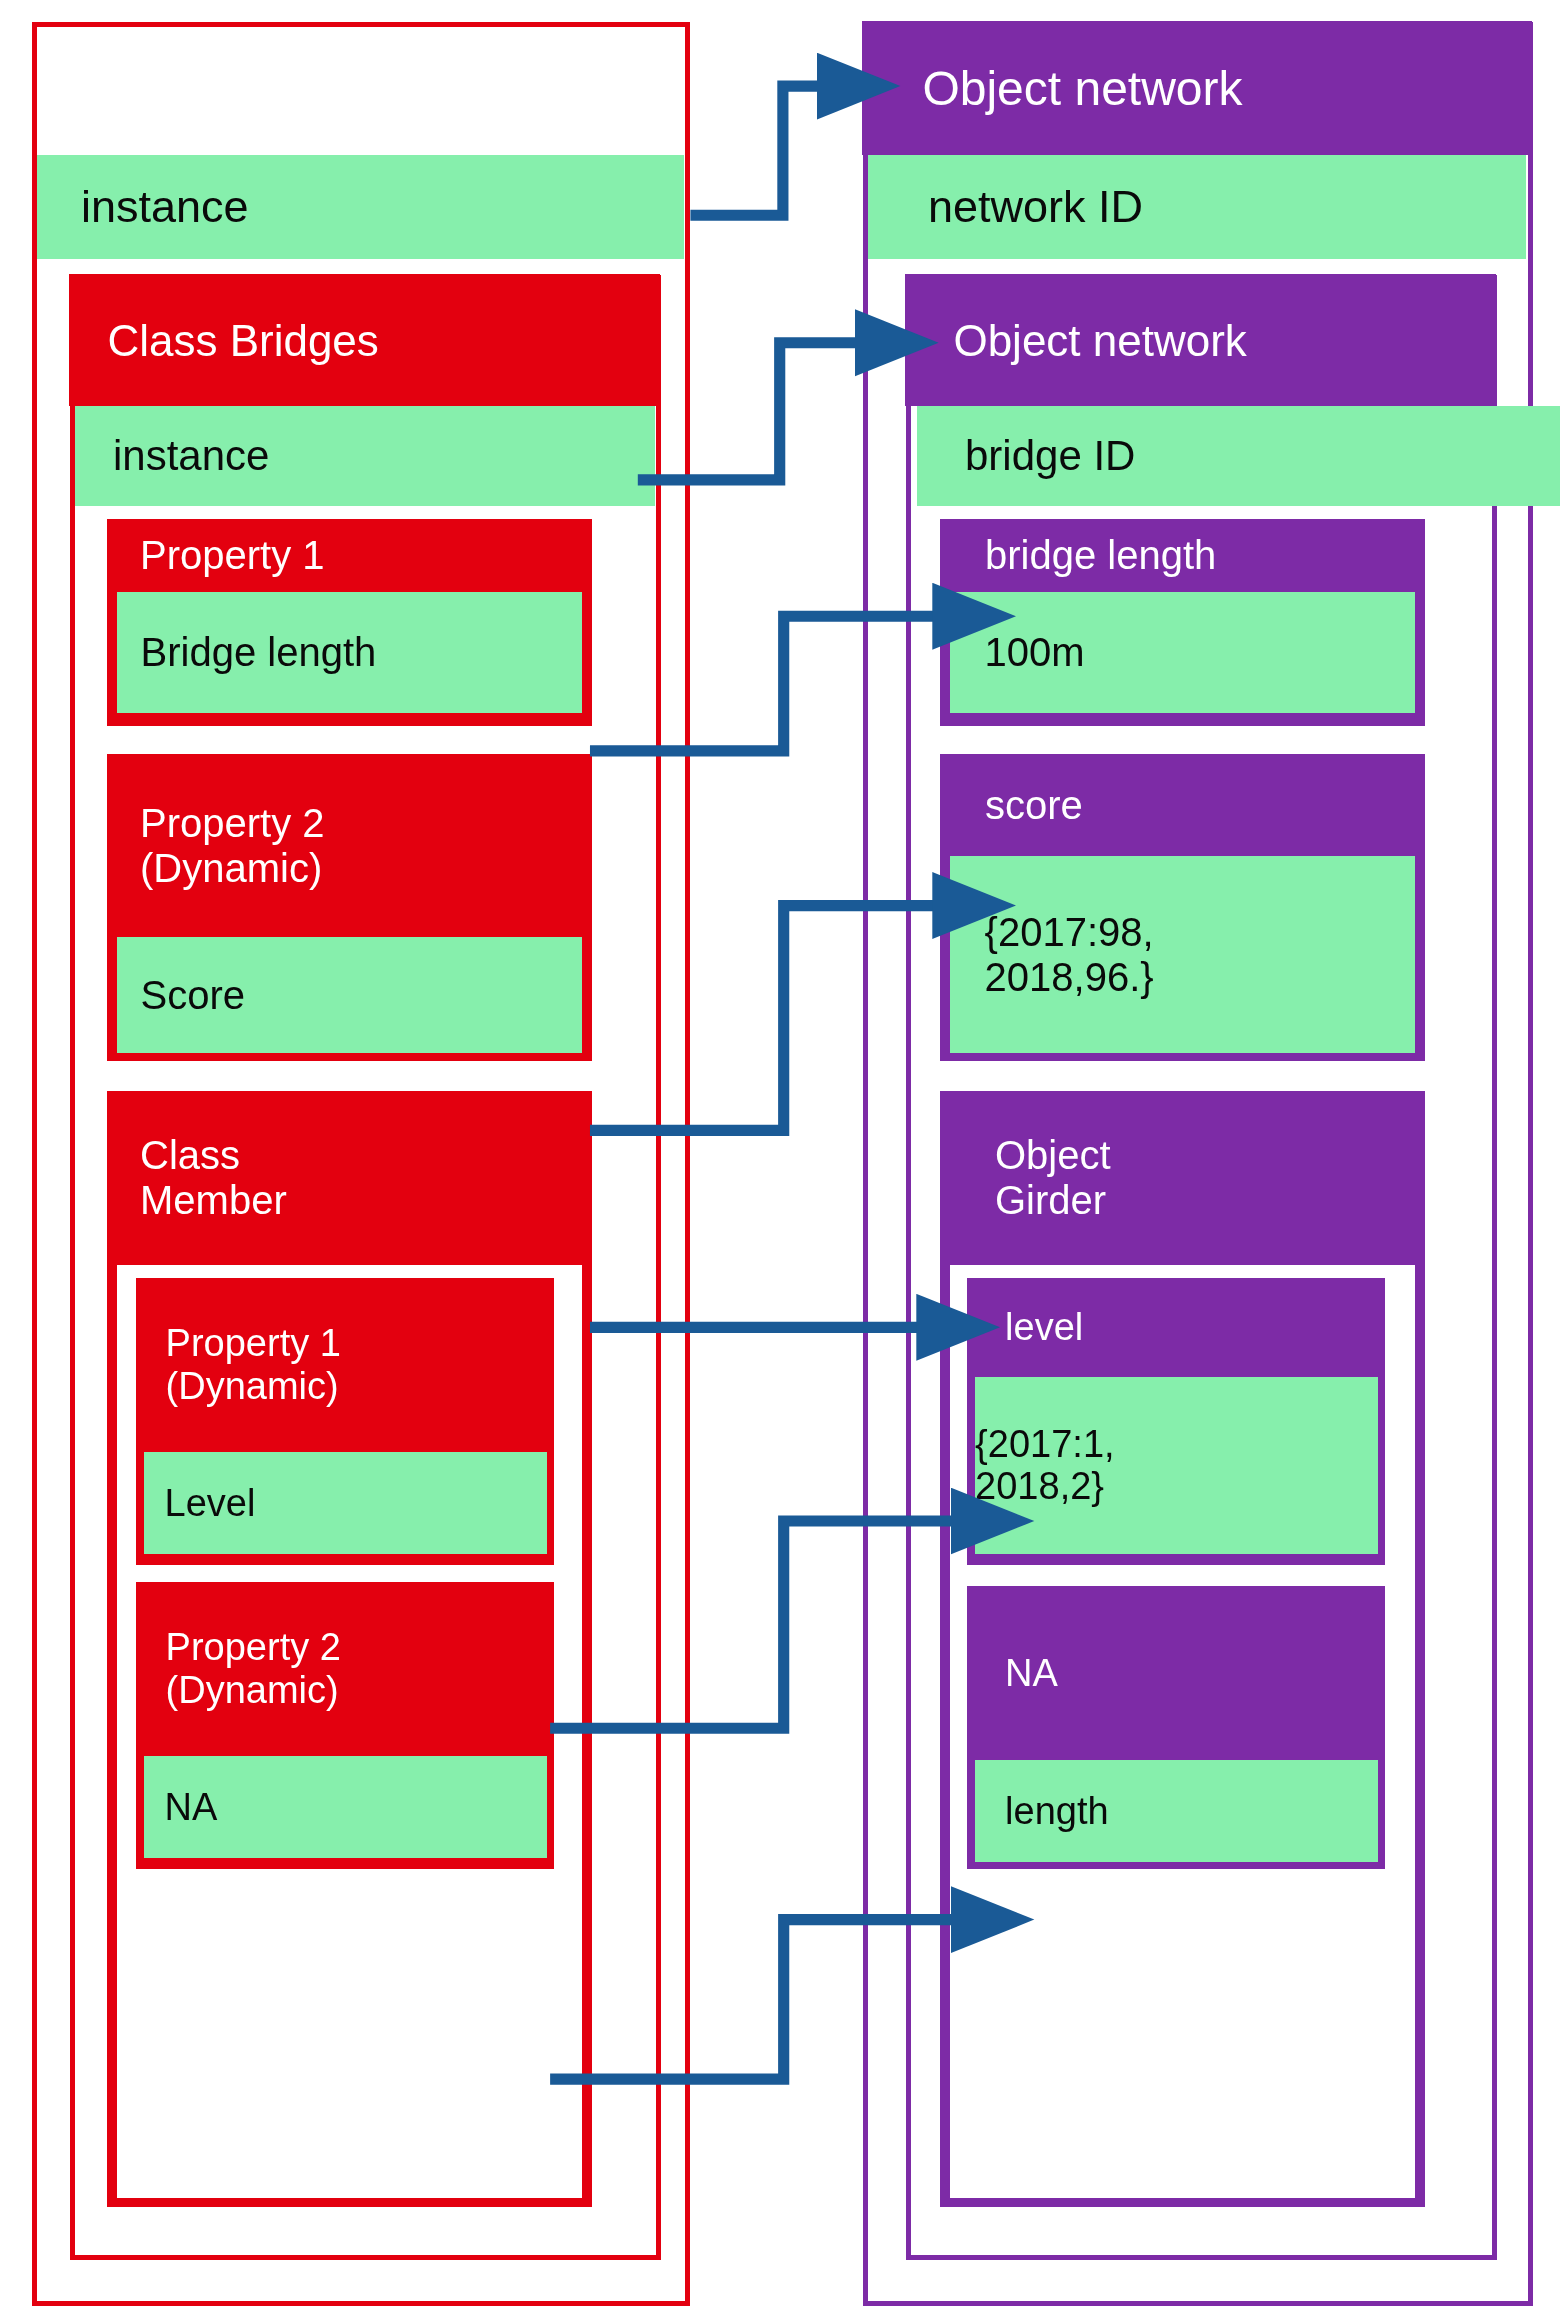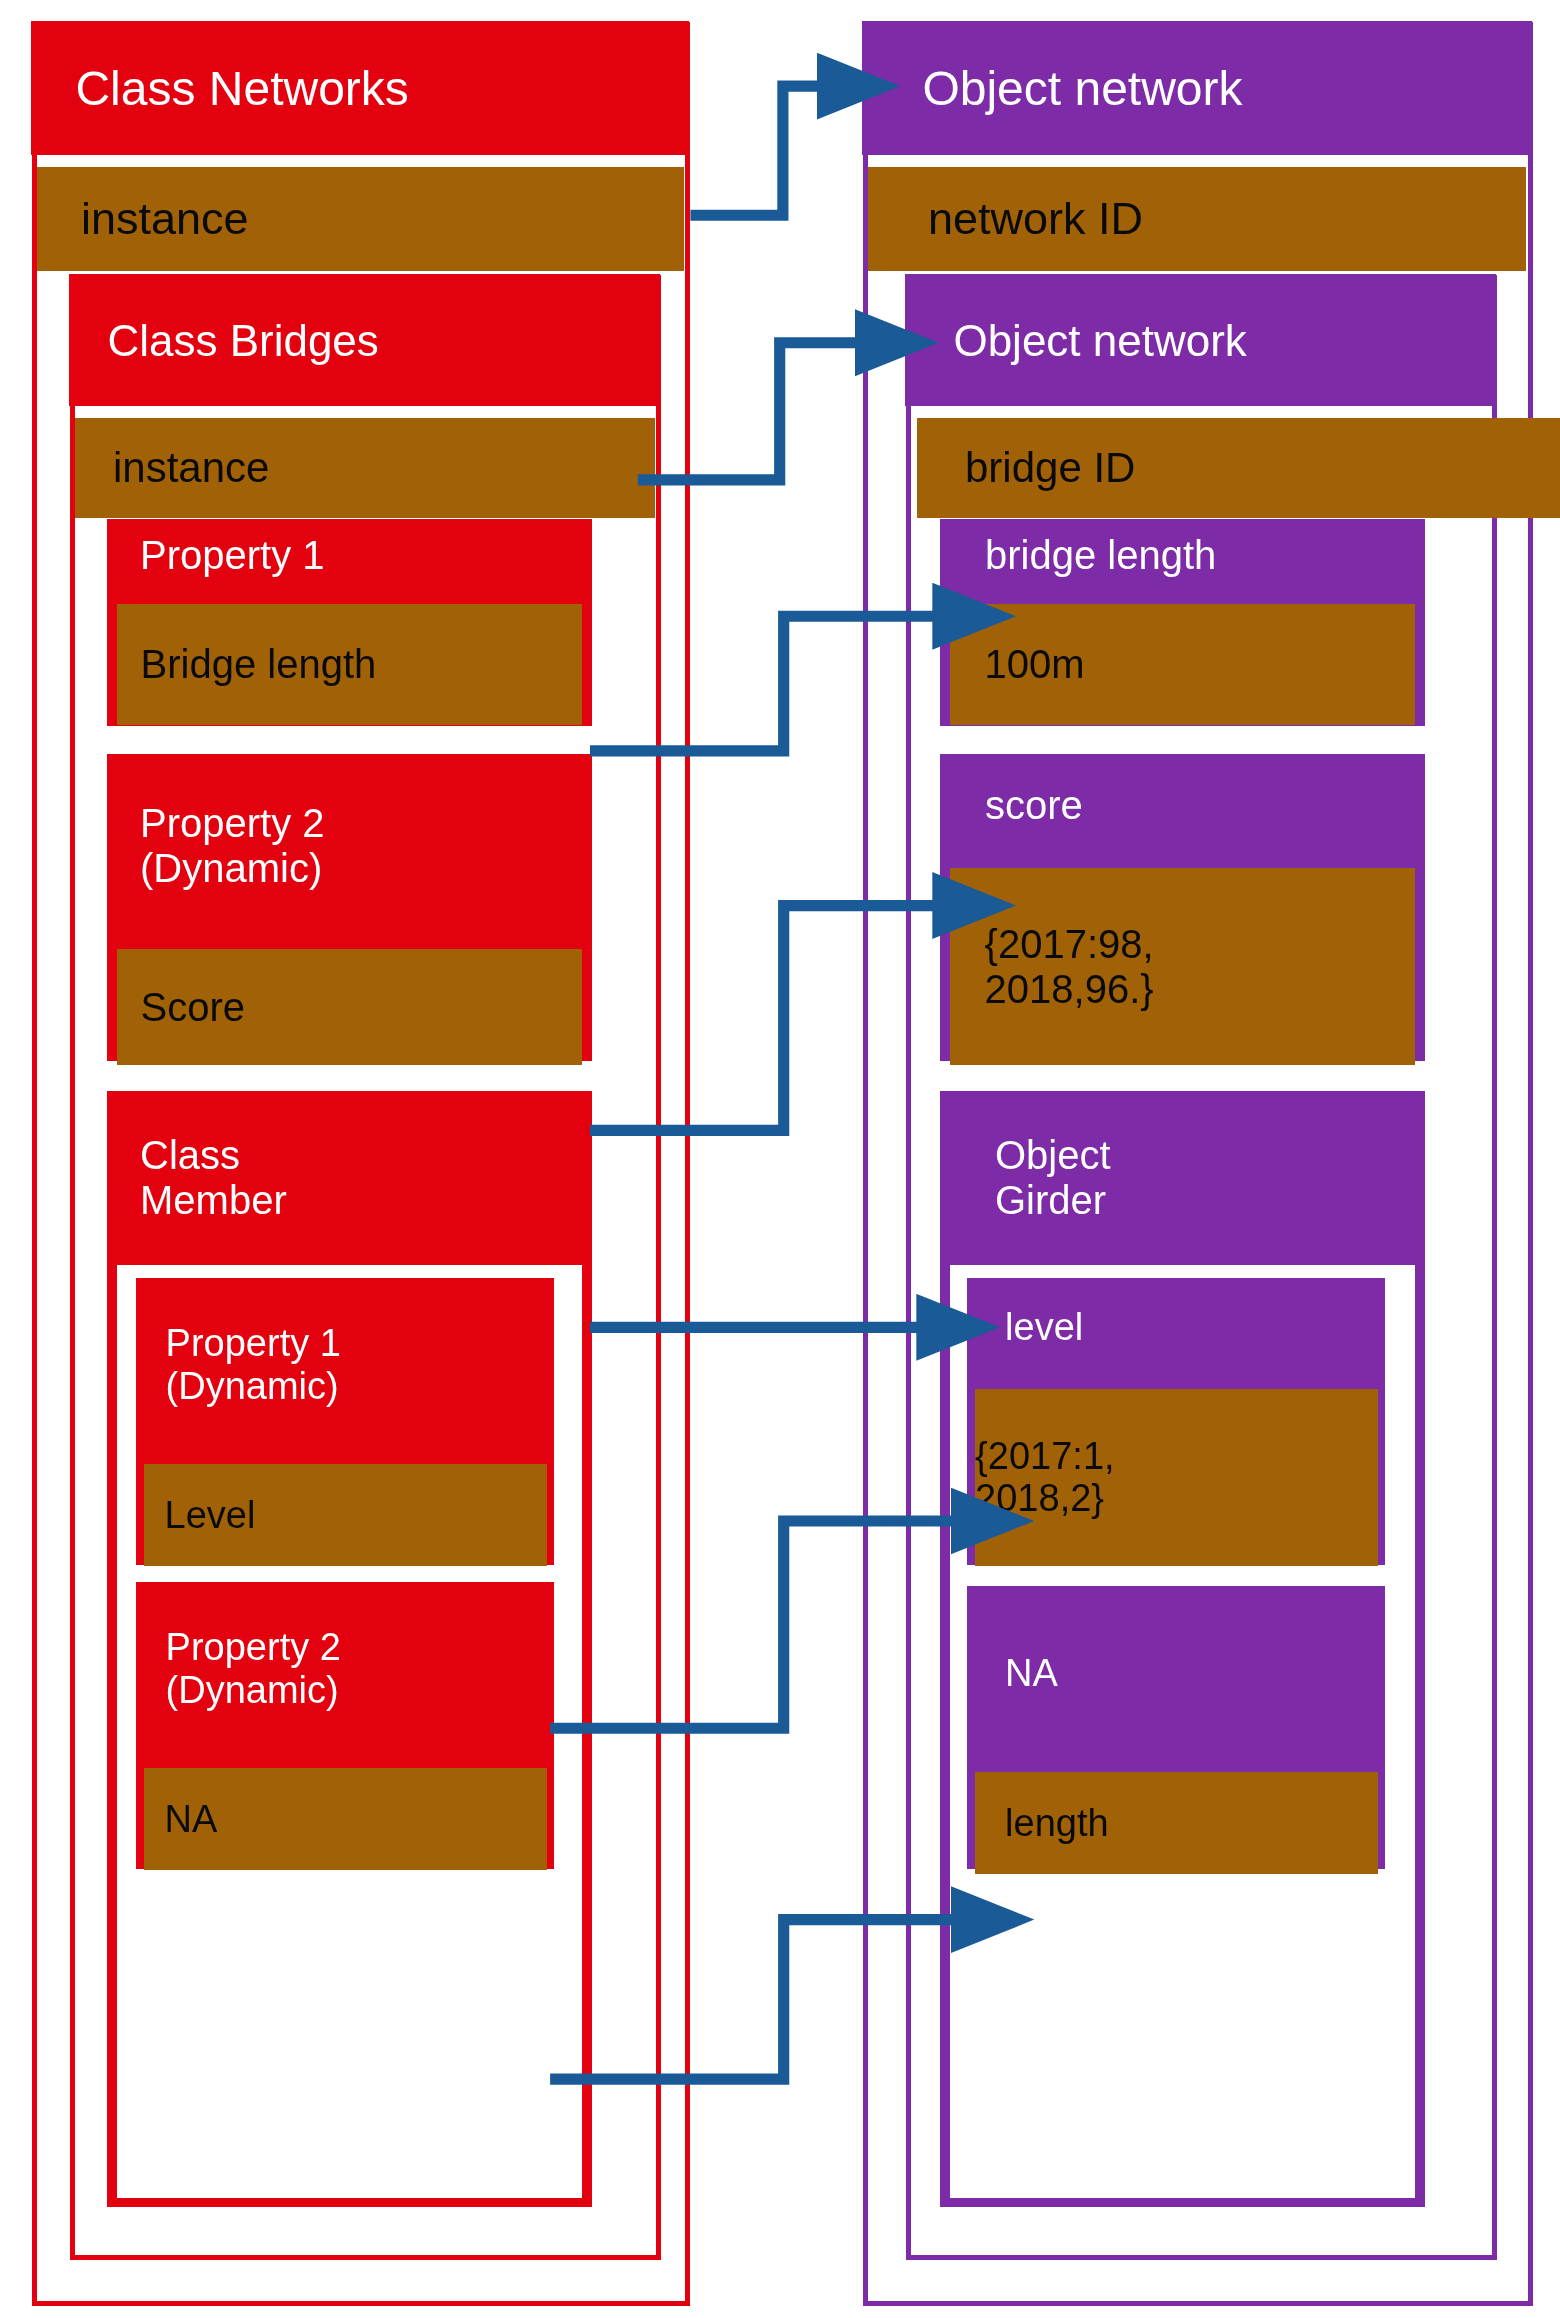--- a/index.html
+++ b/index.html
@@ -21,50 +21,46 @@
 
   .hdr{
     color:#ffffff;
     display:flex;
     align-items:center;
     font-weight:400;
     line-height:1.12;
     white-space:pre-line;
   }
   .val{
-    background:#a16207;
+    background:#86efac;
     color:#0a0a0a;
     display:flex;
     align-items:center;
     font-weight:400;
     line-height:1.12;
     white-space:pre-line;
-    margin-top:12px;
   }
 
   
   .red-fill{background:#E3000F;}
   .red-frame{border:5.6px solid #E3000F;background:#ffffff;}
 
   
   .pur-fill{background:#7D2BA6;}
   .pur-frame{border:5.6px solid #7D2BA6;background:#ffffff;}
 
   
   #wires{position:absolute;left:0;top:0;width:1561px;height:2319px;pointer-events:none;}
 </style>
 </head>
 <body>
 
 <div id="stage">
 
   <div class="abs red-frame" style="left:32px; top:22px; width:658px; height:2284px;">
-    <div class="abs red-fill hdr" style="left:-5.6px; top:-5.6px; width:658px; height:134px; padding-left:44px; font-size:48px;">
-      <span>Class Networks</span>
-    </div>
 
     <div class="abs val" style="left:0px; top:128px; width:647px; height:104px; padding-left:44px; font-size:45px;">
       <span>instance</span>
     </div>
 
     <div class="abs red-frame" style="left:33px; top:248px; width:591px; height:1985px;">
       <div class="abs red-fill hdr" style="left:-5.6px; top:-5.6px; width:591px; height:132px; padding-left:38px; font-size:44px;">
         <span>Class Bridges</span>
       </div>
 

